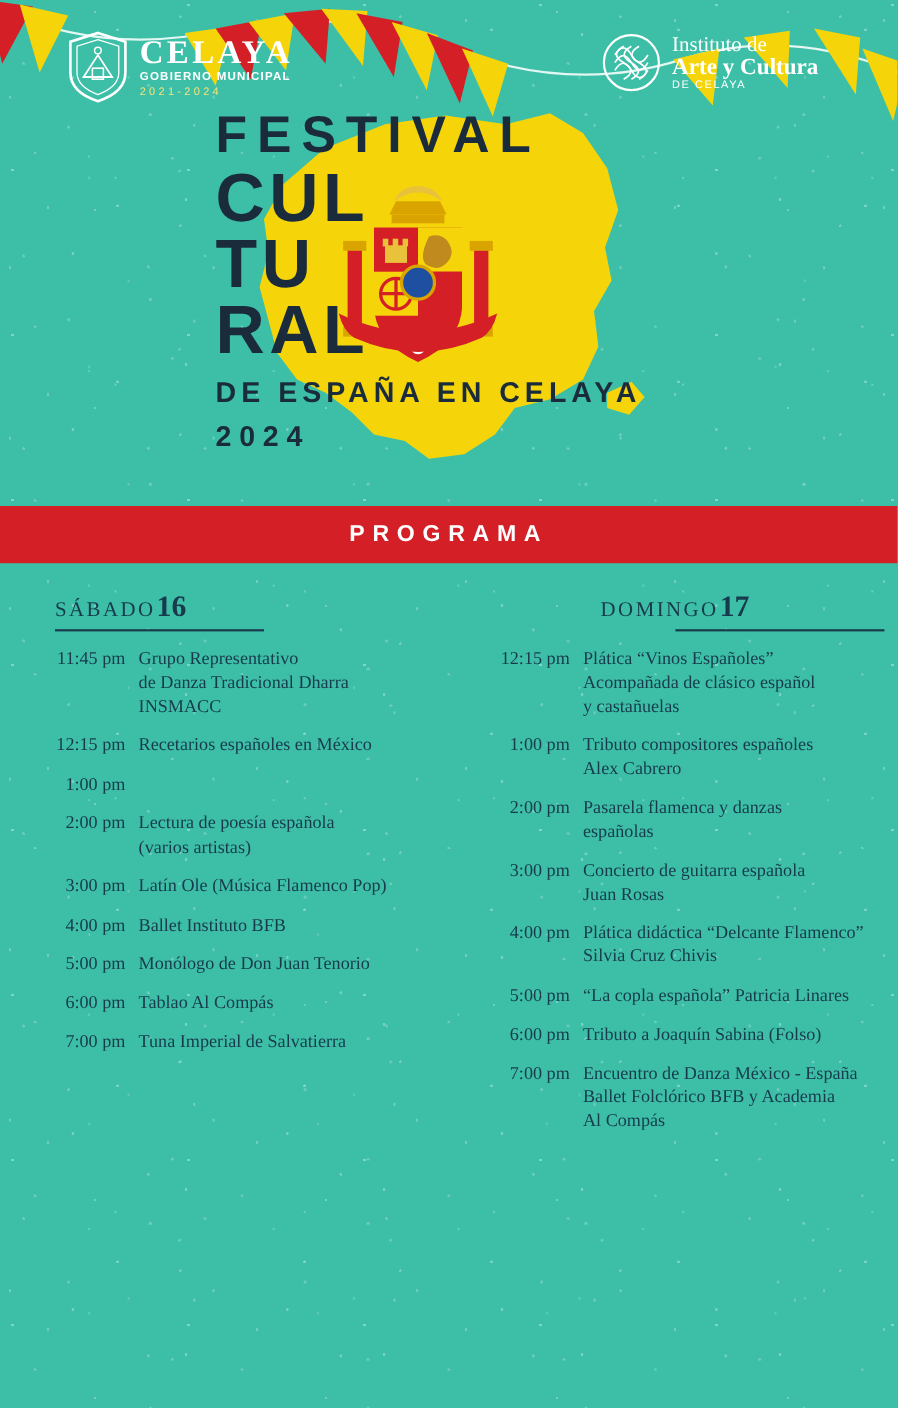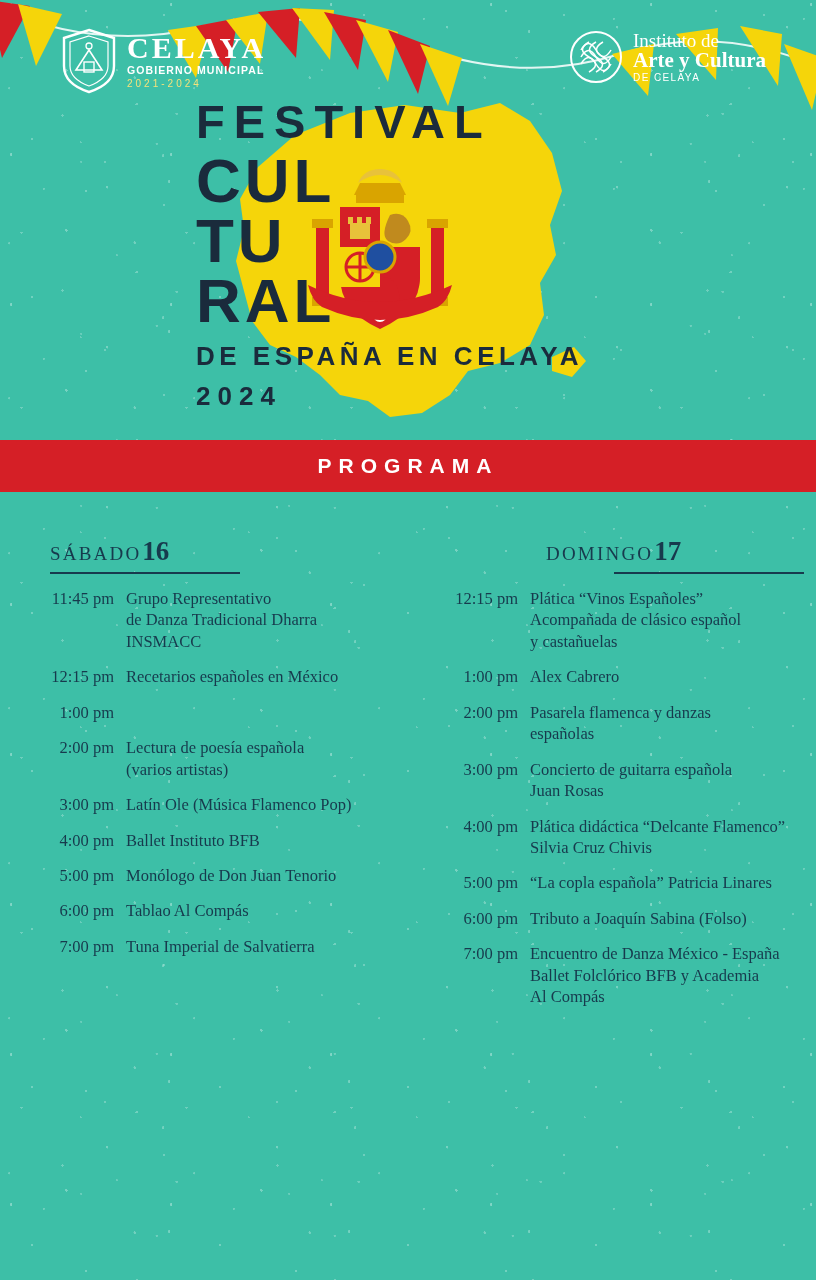--- a/index.html
+++ b/index.html
@@ -109,21 +109,21 @@
   }
   .logo-celaya-text .lc-years {
     font-family: "Liberation Sans", sans-serif;
     font-size: 10px;
     letter-spacing: 3px;
     margin-top: 3px;
     color: #f5e27a;
   }
   .logo-iac {
     position: absolute;
-    right: 50px; top: 2px;
+    right: 72px; top: 2px;
     display: flex;
     align-items: center;
     gap: 10px;
   }
   .iac-mark { width: 54px; height: 54px; }
   .logo-iac-text { color: #ffffff; line-height: 1.02; }
   .logo-iac-text .ia1 { font-size: 19px; font-family: "Liberation Serif", serif; }
   .logo-iac-text .ia2 { font-size: 21px; font-family: "Liberation Serif", serif; font-weight: bold;}
   .logo-iac-text .ia3 { font-size: 10px; font-family: "Liberation Sans", sans-serif; letter-spacing: 1.4px; margin-top:2px;}
 
@@ -155,21 +155,21 @@
   }
   .t-year {
     font-size: 26px;
     letter-spacing: 7px;
     margin-top: 9px;
   }
 
   
   .programa-bar {
     position: absolute;
-    top: 440px; left: 0;
+    top: 460px; left: 0;
     width: 816px;
     height: 52px;
     background: #d51f26;
     display: flex;
     align-items: center;
     justify-content: center;
     z-index: 7;
   }
   .programa-bar span {
     color: #ffffff;
@@ -444,20 +444,21 @@
         <div class="ev-time">12:15 pm</div>
         <div class="ev-desc">
           <div>Plática “Vinos Españoles”</div>
           <div>Acompañada de clásico español</div>
           <div>y castañuelas</div>
         </div>
       </div>
       <div class="event">
         <div class="ev-time">1:00 pm</div>
         <div class="ev-desc">
+          <div>Tributo compositores españoles</div>
           <div>Alex Cabrero</div>
         </div>
       </div>
       <div class="event">
         <div class="ev-time">2:00 pm</div>
         <div class="ev-desc">
           <div>Pasarela flamenca y danzas</div>
           <div>españolas</div>
         </div>
       </div>

